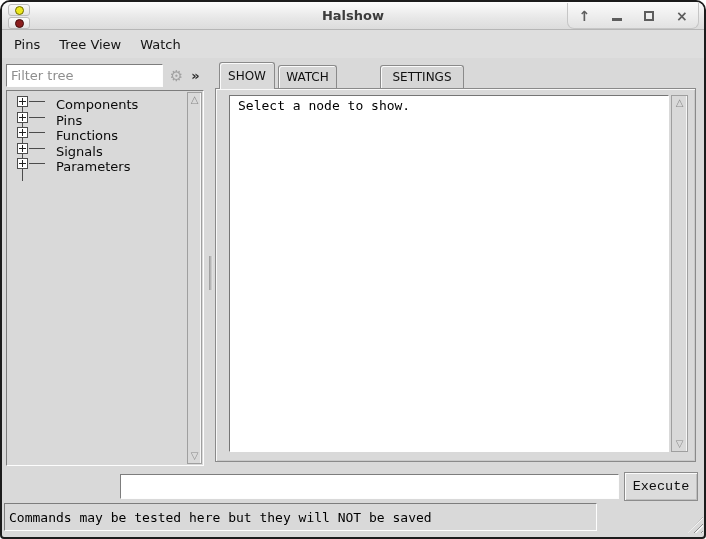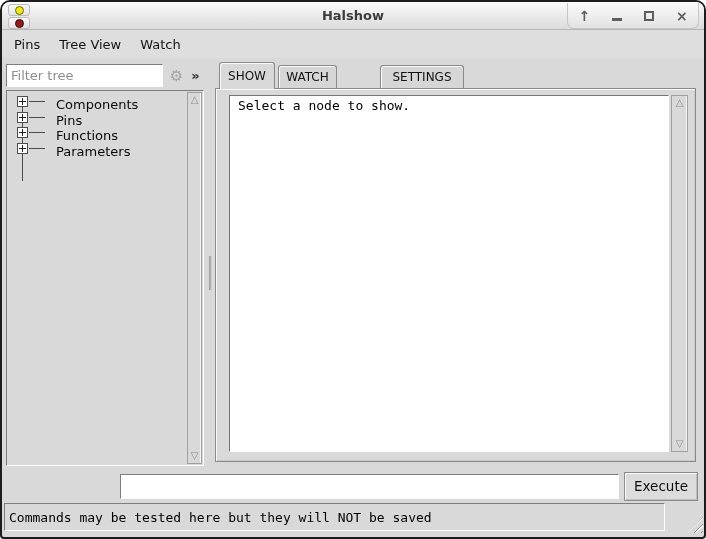--- a/index.html
+++ b/index.html
@@ -127,25 +127,25 @@
   .hal-entry{
     position:absolute;left:118px;top:472px;width:499px;height:25px;
     background:#ffffff;font-size:13px;padding:0 4px;outline:none;
     border-top:1px solid #7d7d7d;border-left:1px solid #7d7d7d;
     border-bottom:1px solid #fdfdfd;border-right:1px solid #fdfdfd;
   }
   .execute-btn{
     position:absolute;left:622px;top:470px;width:74px;height:29px;
     background:#dcdcdc;border:1px solid #8c8c8c;
     box-shadow:inset 1px 1px 0 #fbfbfb,inset -1px -1px 0 #bfbfbf;
-    font-size:13.5px;color:#0d0d0d;text-align:center;line-height:27px;
+    font-size:13.5px;color:#0d0d0d;text-align:center;line-height:27px;font-family:Liberation Mono, monospace;
   }
   
   .statusbar{
-    position:absolute;left:2px;top:501px;width:661px;height:28px;
+    position:absolute;left:2px;top:501px;width:593px;height:28px;
     background:#d9d9d9;display:flex;align-items:center;padding-left:4px;
     border-top:1px solid #7d7d7d;border-left:1px solid #7d7d7d;
     border-bottom:1px solid #fdfdfd;border-right:1px solid #fdfdfd;
     font-family:"DejaVu Sans Mono",monospace;font-size:13px;color:#000;
     white-space:nowrap;overflow:hidden;
   }
   .grip{
     position:absolute;left:686px;top:515px;width:15px;height:16px;
     background:repeating-linear-gradient(135deg,#8f8f8f 0 1px,#f4f4f4 1px 2px,#d9d9d9 2px 5px);
     clip-path:polygon(100% 0,100% 100%,0 100%);
@@ -207,20 +207,25 @@
       </div>
       <div class="tree-row">
         <span class="plusbox"></span>
         <span class="tree-hline"></span>
         <span class="tree-label">Pins</span>
       </div>
       <div class="tree-row">
         <span class="plusbox"></span>
         <span class="tree-hline"></span>
         <span class="tree-label">Functions</span>
+      </div>
+      <div class="tree-row">
+        <span class="plusbox"></span>
+        <span class="tree-hline"></span>
+        <span class="tree-label">Signals</span>
       </div>
       <div class="tree-row">
         <span class="plusbox"></span>
         <span class="tree-hline"></span>
         <span class="tree-label">Parameters</span>
       </div>
     </div>
 
     <div class="vscroll tree-scroll">
       <div class="scroll-arrow">△</div>

